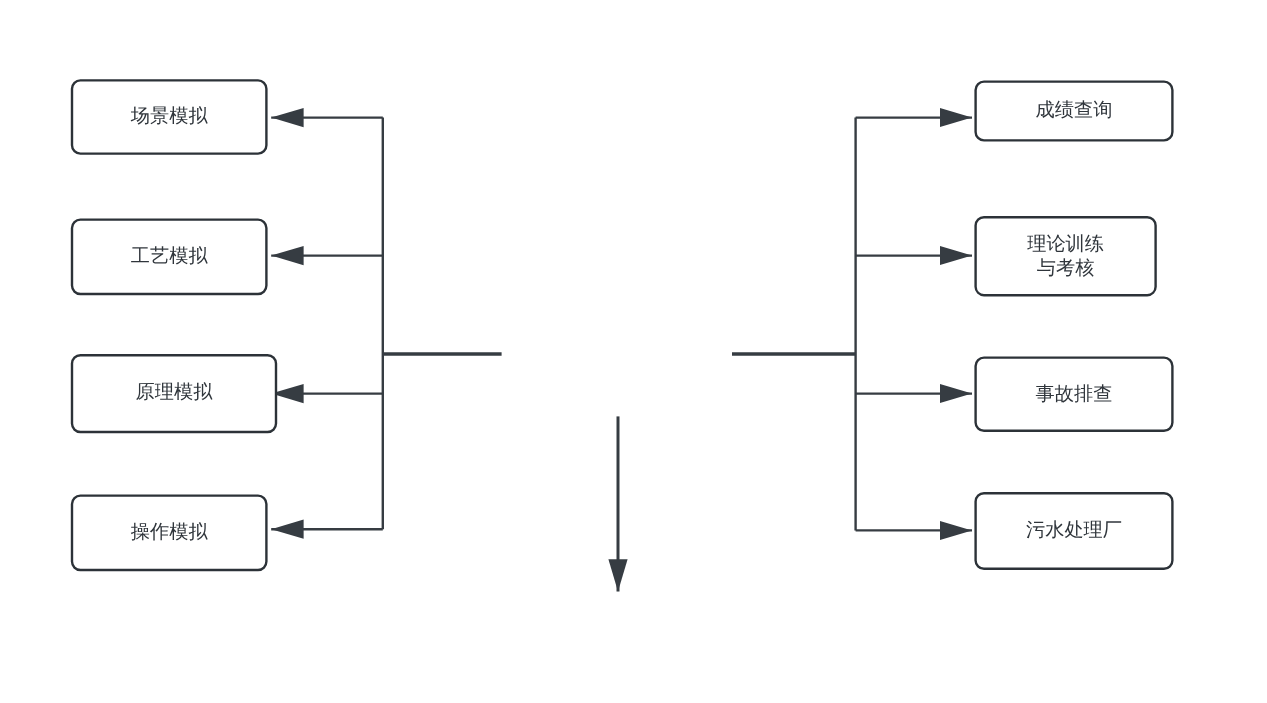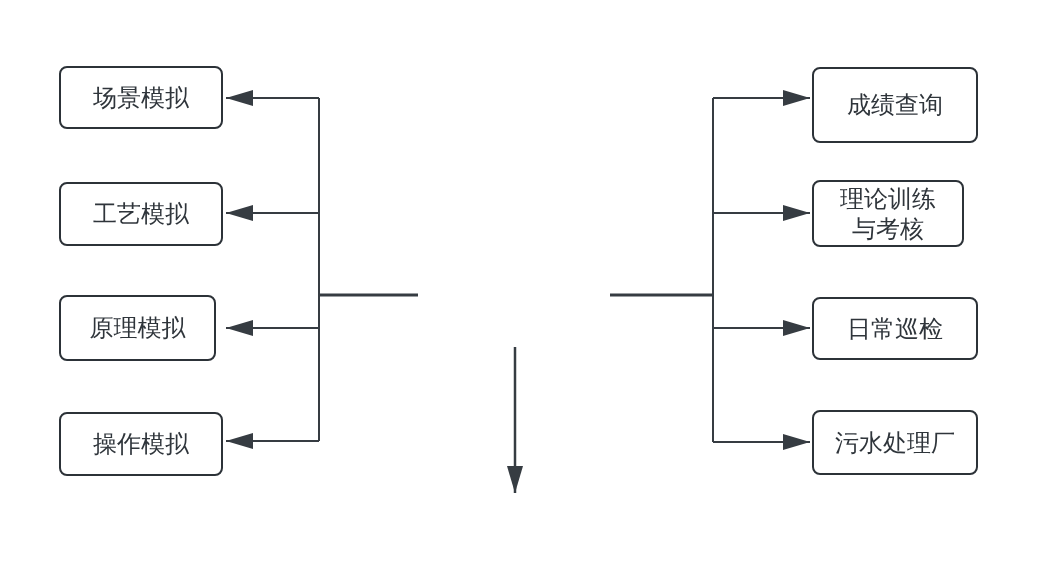--- a/index.html
+++ b/index.html
@@ -25,39 +25,39 @@
   .node {
     position: absolute;
     box-sizing: border-box;
     border: 2.5px solid #2c3238;
     border-radius: 8px;
     background: #ffffff;
     display: flex;
     align-items: center;
     justify-content: center;
     color: #2f353b;
-    font-size: 24px;
+    font-size: 16px;
     line-height: 1.25;
     text-align: center;
   }
   .node span {
     white-space: pre-line;
     display: block;
   }
   .node.center {
     border-radius: 42px;
     border-width: 3px;
   }
   
   #node-center { left: 418px; top: 244px; width: 192px; height: 103px; }
   #node-l1 { left: 59px;  top: 66px;  width: 164px; height: 63px; }
   #node-l2 { left: 59px;  top: 182px; width: 164px; height: 64px; }
-  #node-l3 { left: 59px;  top: 295px; width: 157px; height: 66px; }
+  #node-l3 { left: 59px;  top: 295px; width: 172px; height: 66px; }
   #node-l4 { left: 59px;  top: 412px; width: 164px; height: 64px; }
-  #node-r1 { left: 812px; top: 67px;  width: 166px; height: 76px; text-align: center; }
+  #node-r1 { left: 812px; top: 67px;  width: 166px; height: 51px; text-align: center; }
   #node-r2 { left: 812px; top: 180px; width: 152px; height: 67px; }
   #node-r3 { left: 812px; top: 297px; width: 166px; height: 63px; }
   #node-r4 { left: 812px; top: 410px; width: 166px; height: 65px; }
   #node-b1 { left: 432px; top: 495px; width: 168px; height: 63px; }
 </style>
 </head>
 <body>
 
 <div id="canvas">
 
@@ -100,20 +100,20 @@
   </div>
 
   <div id="node-r1" class="node">
     <span>成绩查询</span>
   </div>
   <div id="node-r2" class="node">
     <span>理论训练
 与考核</span>
   </div>
   <div id="node-r3" class="node">
-    <span>日常巡检</span>
+    <span>事故排查</span>
   </div>
   <div id="node-r4" class="node">
     <span>污水处理厂</span>
   </div>
 
 
 </div>
 
 </body></html>

